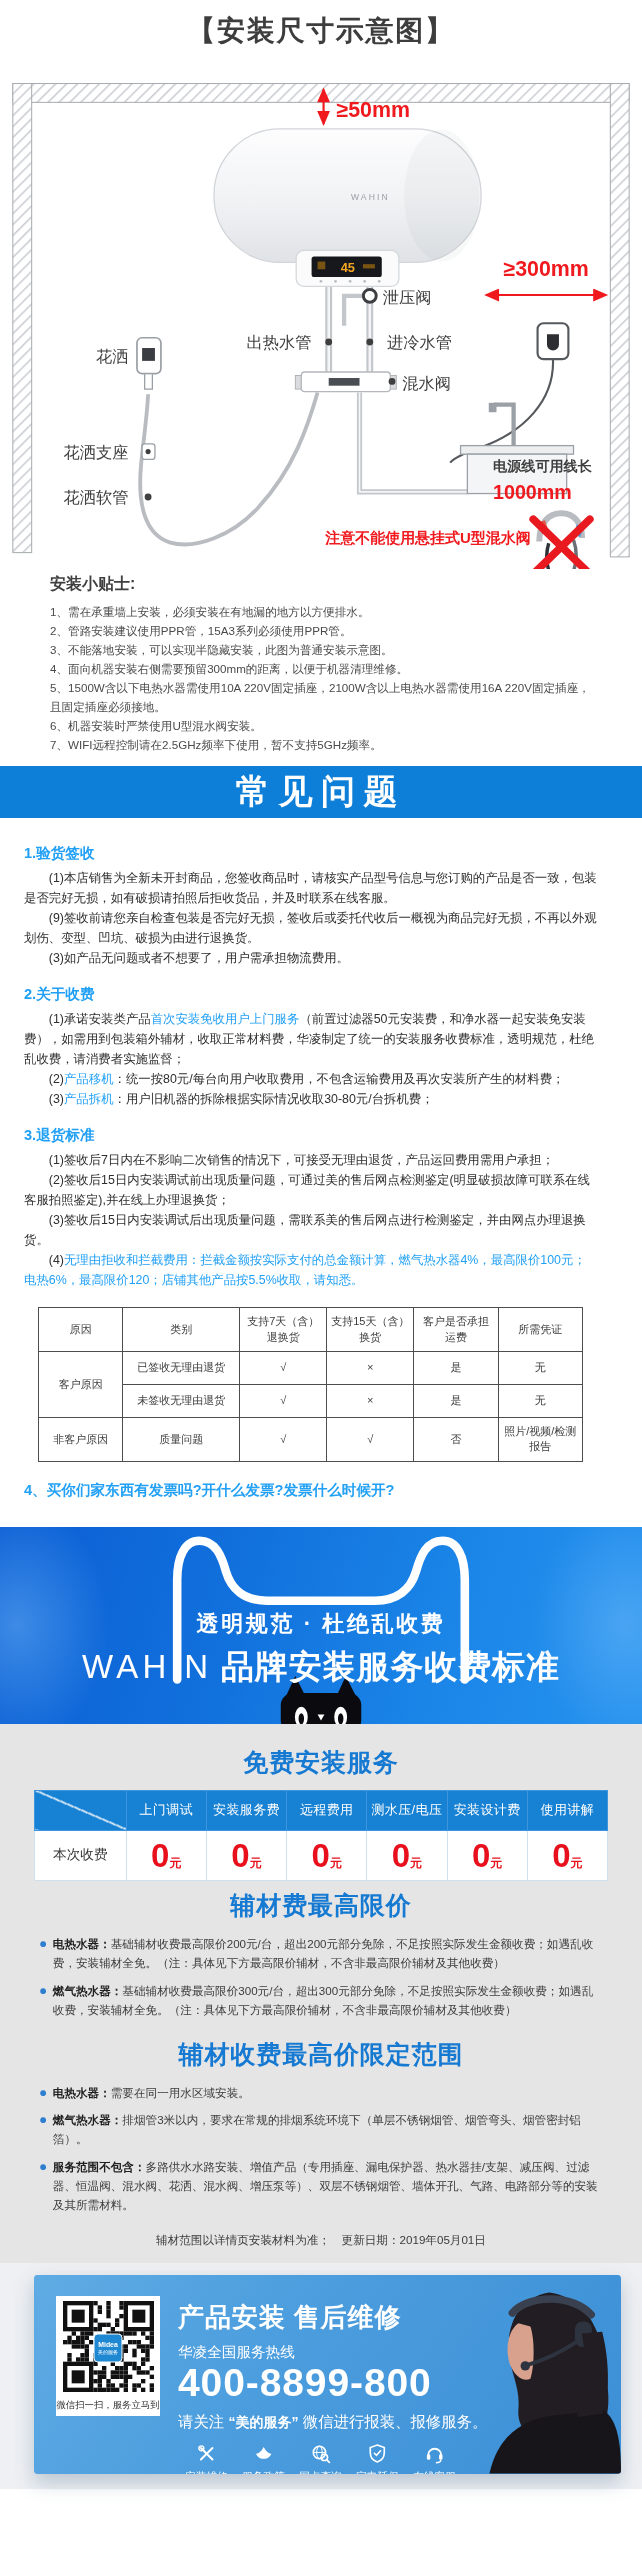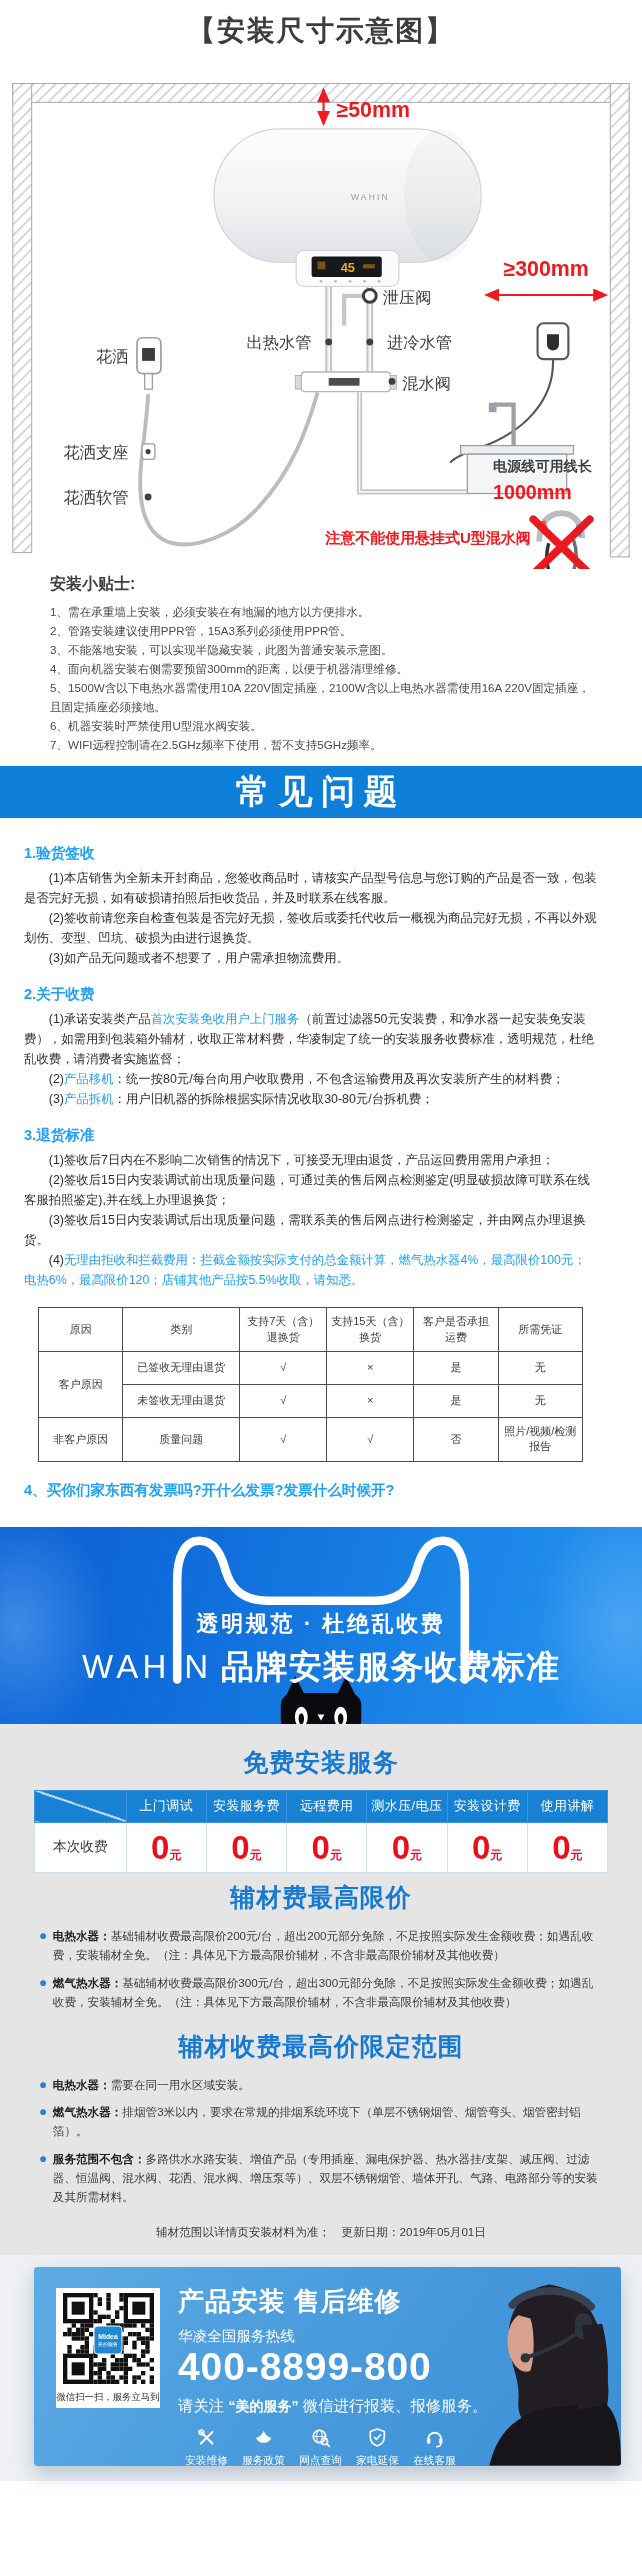--- a/index.html
+++ b/index.html
@@ -66,21 +66,21 @@
   .wahin-title .brand { font-weight:normal; letter-spacing:4.3px; margin-right:8.6px; }
   
   .fees { background:#e5e5e5; padding:13.7px 34px 12px 34px; }
   .fees h2.blueh {
     text-align:center; color:#1679d2; font-size:25px; font-weight:bold;
     margin:8.6px 0 10.3px 0; letter-spacing:0.9px;
   }
   table.fee-table { width:574px; border-collapse:collapse; table-layout:fixed; background:#fff; }
   table.fee-table th {
     background:#1781d4; color:#fff; font-size:13px; font-weight:normal;
-    height:32px; border:0.9px solid #3f95dd; letter-spacing:0.4px;
+    height:40px; border:0.9px solid #3f95dd; letter-spacing:0.4px;
   }
   table.fee-table th.diag {
     background-color:#1781d4;
     background-image:linear-gradient(to top right, transparent calc(50% - 0.9px), rgba(255,255,255,.85) calc(50% - 0.9px), rgba(255,255,255,.85) calc(50% + 0.9px), transparent calc(50% + 0.9px));
   }
   table.fee-table td {
     border:0.9px solid #cfe0ef; text-align:center; height:50px; background:#fff;
   }
   table.fee-table td.rowlab { font-size:13.7px; color:#3a3a3a; }
   .fee-val { color:#e8101c; font-weight:bold; font-size:33px; line-height:1; }
@@ -104,21 +104,21 @@
   }
   .qrbox .qrsvg { margin-top:5.1px; position:relative; }
   .qr-logo {
     position:absolute; left:50%; top:50%; transform:translate(-50%,-50%);
     width:29px; height:29px; background:#1e88d2; border:1.7px solid #fff; border-radius:4.3px;
     display:flex; flex-direction:column; align-items:center; justify-content:center;
   }
   .qr-logo .m1 { color:#fff; font-size:6.9px; font-weight:bold; line-height:7.7px; }
   .qr-logo .m2 { color:#fff; font-size:5.1px; line-height:6px; }
   .qrcap { font-size:9.4px; color:#333; margin-top:4.3px; white-space:nowrap; }
-  .svc-info { position:absolute; left:144px; top:17px; width:325px; }
+  .svc-info { position:absolute; left:144px; top:25px; width:325px; }
   .svc-title { color:#fff; font-size:26px; font-weight:bold; letter-spacing:0.9px; }
   .svc-hotline { color:#fff; font-size:14.6px; margin-top:7.7px; }
   .svc-phone { color:#fff; font-size:39px; font-weight:bold; letter-spacing:0.9px; line-height:1.1; }
   .svc-wechat { color:#fff; font-size:15.4px; margin-top:6.9px; white-space:nowrap; }
   .svc-wechat .wb { font-size:14px; font-weight:bold; }
   .svc-icons { display:flex; margin-top:10.3px; }
   .svc-ic { width:57px; display:flex; flex-direction:column; align-items:center; }
   .svc-ic svg { width:21.4px; height:21.4px; }
   .svc-ic .lbl { color:#fff; font-size:10.7px; margin-top:6px; white-space:nowrap; }
   .woman { position:absolute; right:0; bottom:0; }
@@ -269,21 +269,21 @@
 
 <div class="faq-banner">
   <span>常见问题</span>
 </div>
 
 <section class="faq">
   <div id="faq-sections">
       <div class="fsec">
         <h3>1.验货签收</h3>
         <p class="fpara"><span>(1)本店销售为全新未开封商品，您签收商品时，请核实产品型号信息与您订购的产品是否一致，包装是否完好无损，如有破损请拍照后拒收货品，并及时联系在线客服。</span></p>
-        <p class="fpara"><span>(2)签收前请您亲自检查包装是否完好无损，签收后或委托代收后一概视为商品完好无损，不再以外观划伤、变型、凹坑、破损为由进行退换货。</span></p>
+        <p class="fpara"><span>(9)签收前请您亲自检查包装是否完好无损，签收后或委托代收后一概视为商品完好无损，不再以外观划伤、变型、凹坑、破损为由进行退换货。</span></p>
         <p class="fpara"><span>(3)如产品无问题或者不想要了，用户需承担物流费用。</span></p>
       </div>
       <div class="fsec">
         <h3>2.关于收费</h3>
         <p class="fpara"><span>(1)承诺安装类产品</span><span class="blue">首次安装免收用户上门服务</span><span>（前置过滤器50元安装费，和净水器一起安装免安装费），如需用到包装箱外辅材，收取正常材料费，华凌制定了统一的安装服务收费标准，透明规范，杜绝乱收费，请消费者实施监督；</span></p>
         <p class="fpara"><span>(2)</span><span class="blue">产品移机</span><span>：统一按80元/每台向用户收取费用，不包含运输费用及再次安装所产生的材料费；</span></p>
         <p class="fpara"><span>(3)</span><span class="blue">产品拆机</span><span>：用户旧机器的拆除根据实际情况收取30-80元/台拆机费；</span></p>
       </div>
       <div class="fsec">
         <h3>3.退货标准</h3>

